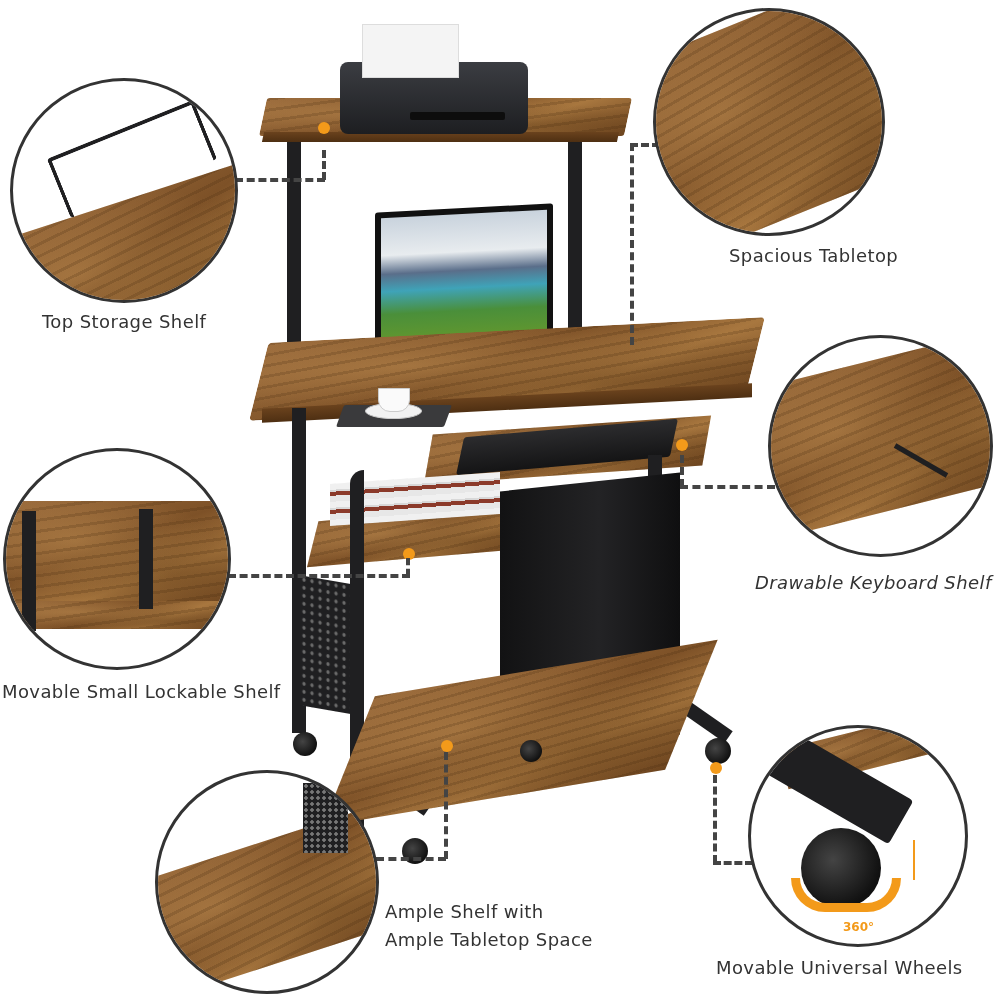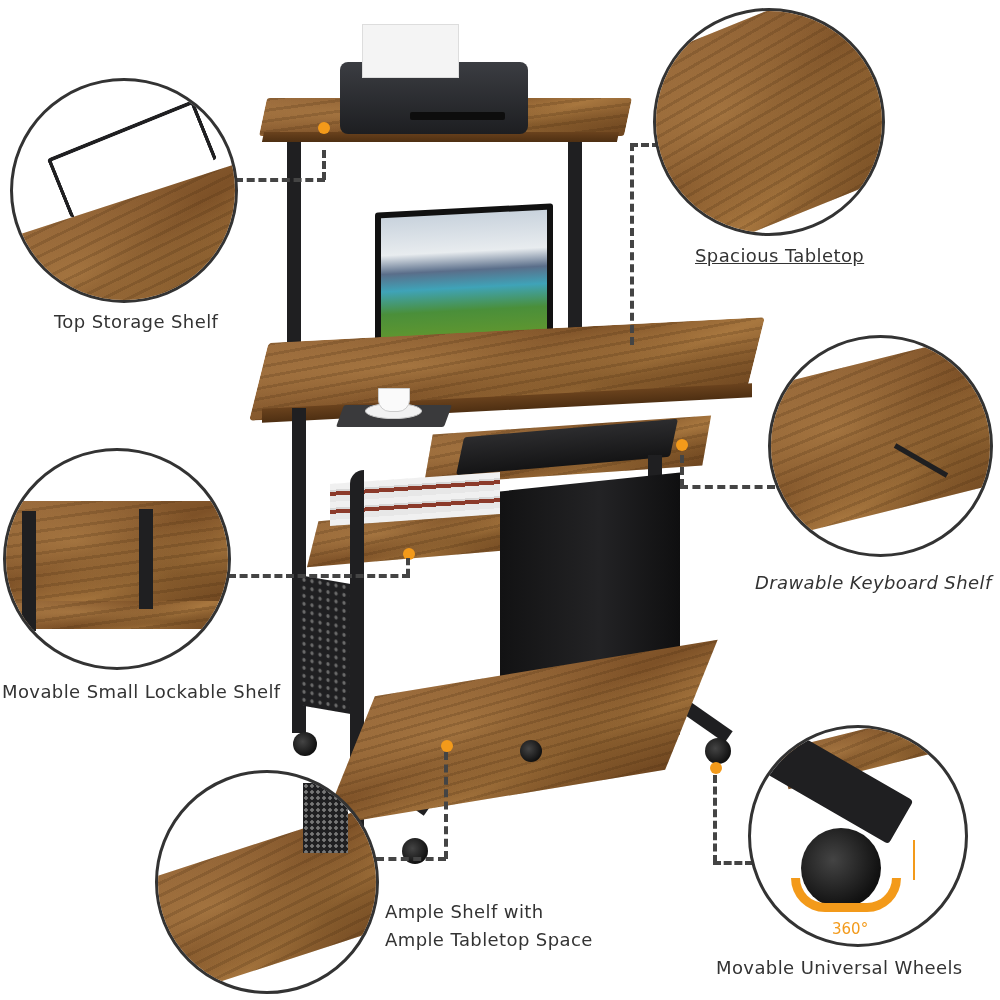--- a/index.html
+++ b/index.html
@@ -93,26 +93,26 @@
 <div class="dash-v" style="left:444px;top:752px;height:107px;"></div>
 <div class="dash-h" style="left:376px;top:857px;width:70px;"></div>
 
 <div class="dash-v" style="left:713px;top:775px;height:88px;"></div>
 <div class="dash-h" style="left:713px;top:861px;width:40px;"></div>
 
 <div class="bubble" style="left:10px;top:78px;width:228px;height:225px;">
   <div class="abs wood" style="left:-20px;top:120px;width:280px;height:140px;transform:rotate(-18deg);"></div>
   <div class="abs" style="left:40px;top:46px;width:150px;height:60px;border:4px solid #1f1f21;border-bottom:none;border-radius:4px;transform:rotate(-22deg);"></div>
 </div>
-<div class="label" style="left:42px;top:308px;margin-left:12px;">Top Storage Shelf</div>
+<div class="label" style="left:42px;top:308px;">Top Storage Shelf</div>
 
 <div class="bubble" style="left:653px;top:8px;width:232px;height:228px;">
   <div class="abs wood" style="left:-20px;top:0px;width:300px;height:200px;transform:rotate(-22deg);"></div>
 </div>
-<div class="label" style="left:695px;top:242px;text-decoration:underline;">Spacious Tabletop</div>
+<div class="label" style="left:729px;top:242px;">Spacious Tabletop</div>
 
 <div class="bubble" style="left:768px;top:335px;width:225px;height:222px;">
   <div class="abs wood" style="left:-10px;top:20px;width:260px;height:150px;transform:rotate(-14deg);"></div>
   <div class="abs metal" style="left:120px;top:120px;width:60px;height:5px;transform:rotate(30deg);"></div>
 </div>
 <div class="label" style="left:755px;top:569px;font-style:italic;">Drawable Keyboard Shelf</div>
 
 <div class="bubble" style="left:3px;top:448px;width:228px;height:222px;">
   <div class="abs wood" style="left:0;top:50px;width:230px;height:100px;"></div>
   <div class="abs wood" style="left:5px;top:150px;width:215px;height:28px;"></div>
@@ -127,15 +127,15 @@
 </div>
 <div class="label" style="left:385px;top:898px;">Ample Shelf with</div>
 <div class="label" style="left:385px;top:926px;">Ample Tabletop Space</div>
 
 <div class="bubble" style="left:748px;top:725px;width:220px;height:222px;">
   <div class="abs wood" style="left:30px;top:0px;width:180px;height:40px;transform:rotate(-14deg);"></div>
   <div class="abs metal" style="left:10px;top:32px;width:150px;height:50px;transform:rotate(30deg);border-radius:4px;"></div>
   <div class="wheel" style="left:50px;top:100px;width:80px;height:80px;"></div>
   <div class="abs" style="left:40px;top:150px;width:110px;height:34px;border:9px solid #f39a1a;border-top:none;border-radius:0 0 60px 60px;box-sizing:border-box;"></div>
   <div class="abs" style="left:162px;top:112px;width:8px;height:40px;border-left:2px solid #f39a1a;"></div>
-  <div class="abs" style="left:81px;top:192px;color:#f39a1a;font-size:15px;font-family:'DejaVu Sans',sans-serif;">360°</div>
+  <div class="abs" style="left:92px;top:192px;color:#f39a1a;font-size:12px;font-family:'DejaVu Sans',sans-serif;font-weight:bold;">360°</div>
 </div>
 <div class="label" style="left:716px;top:954px;">Movable Universal Wheels</div>
 
 </body></html>

